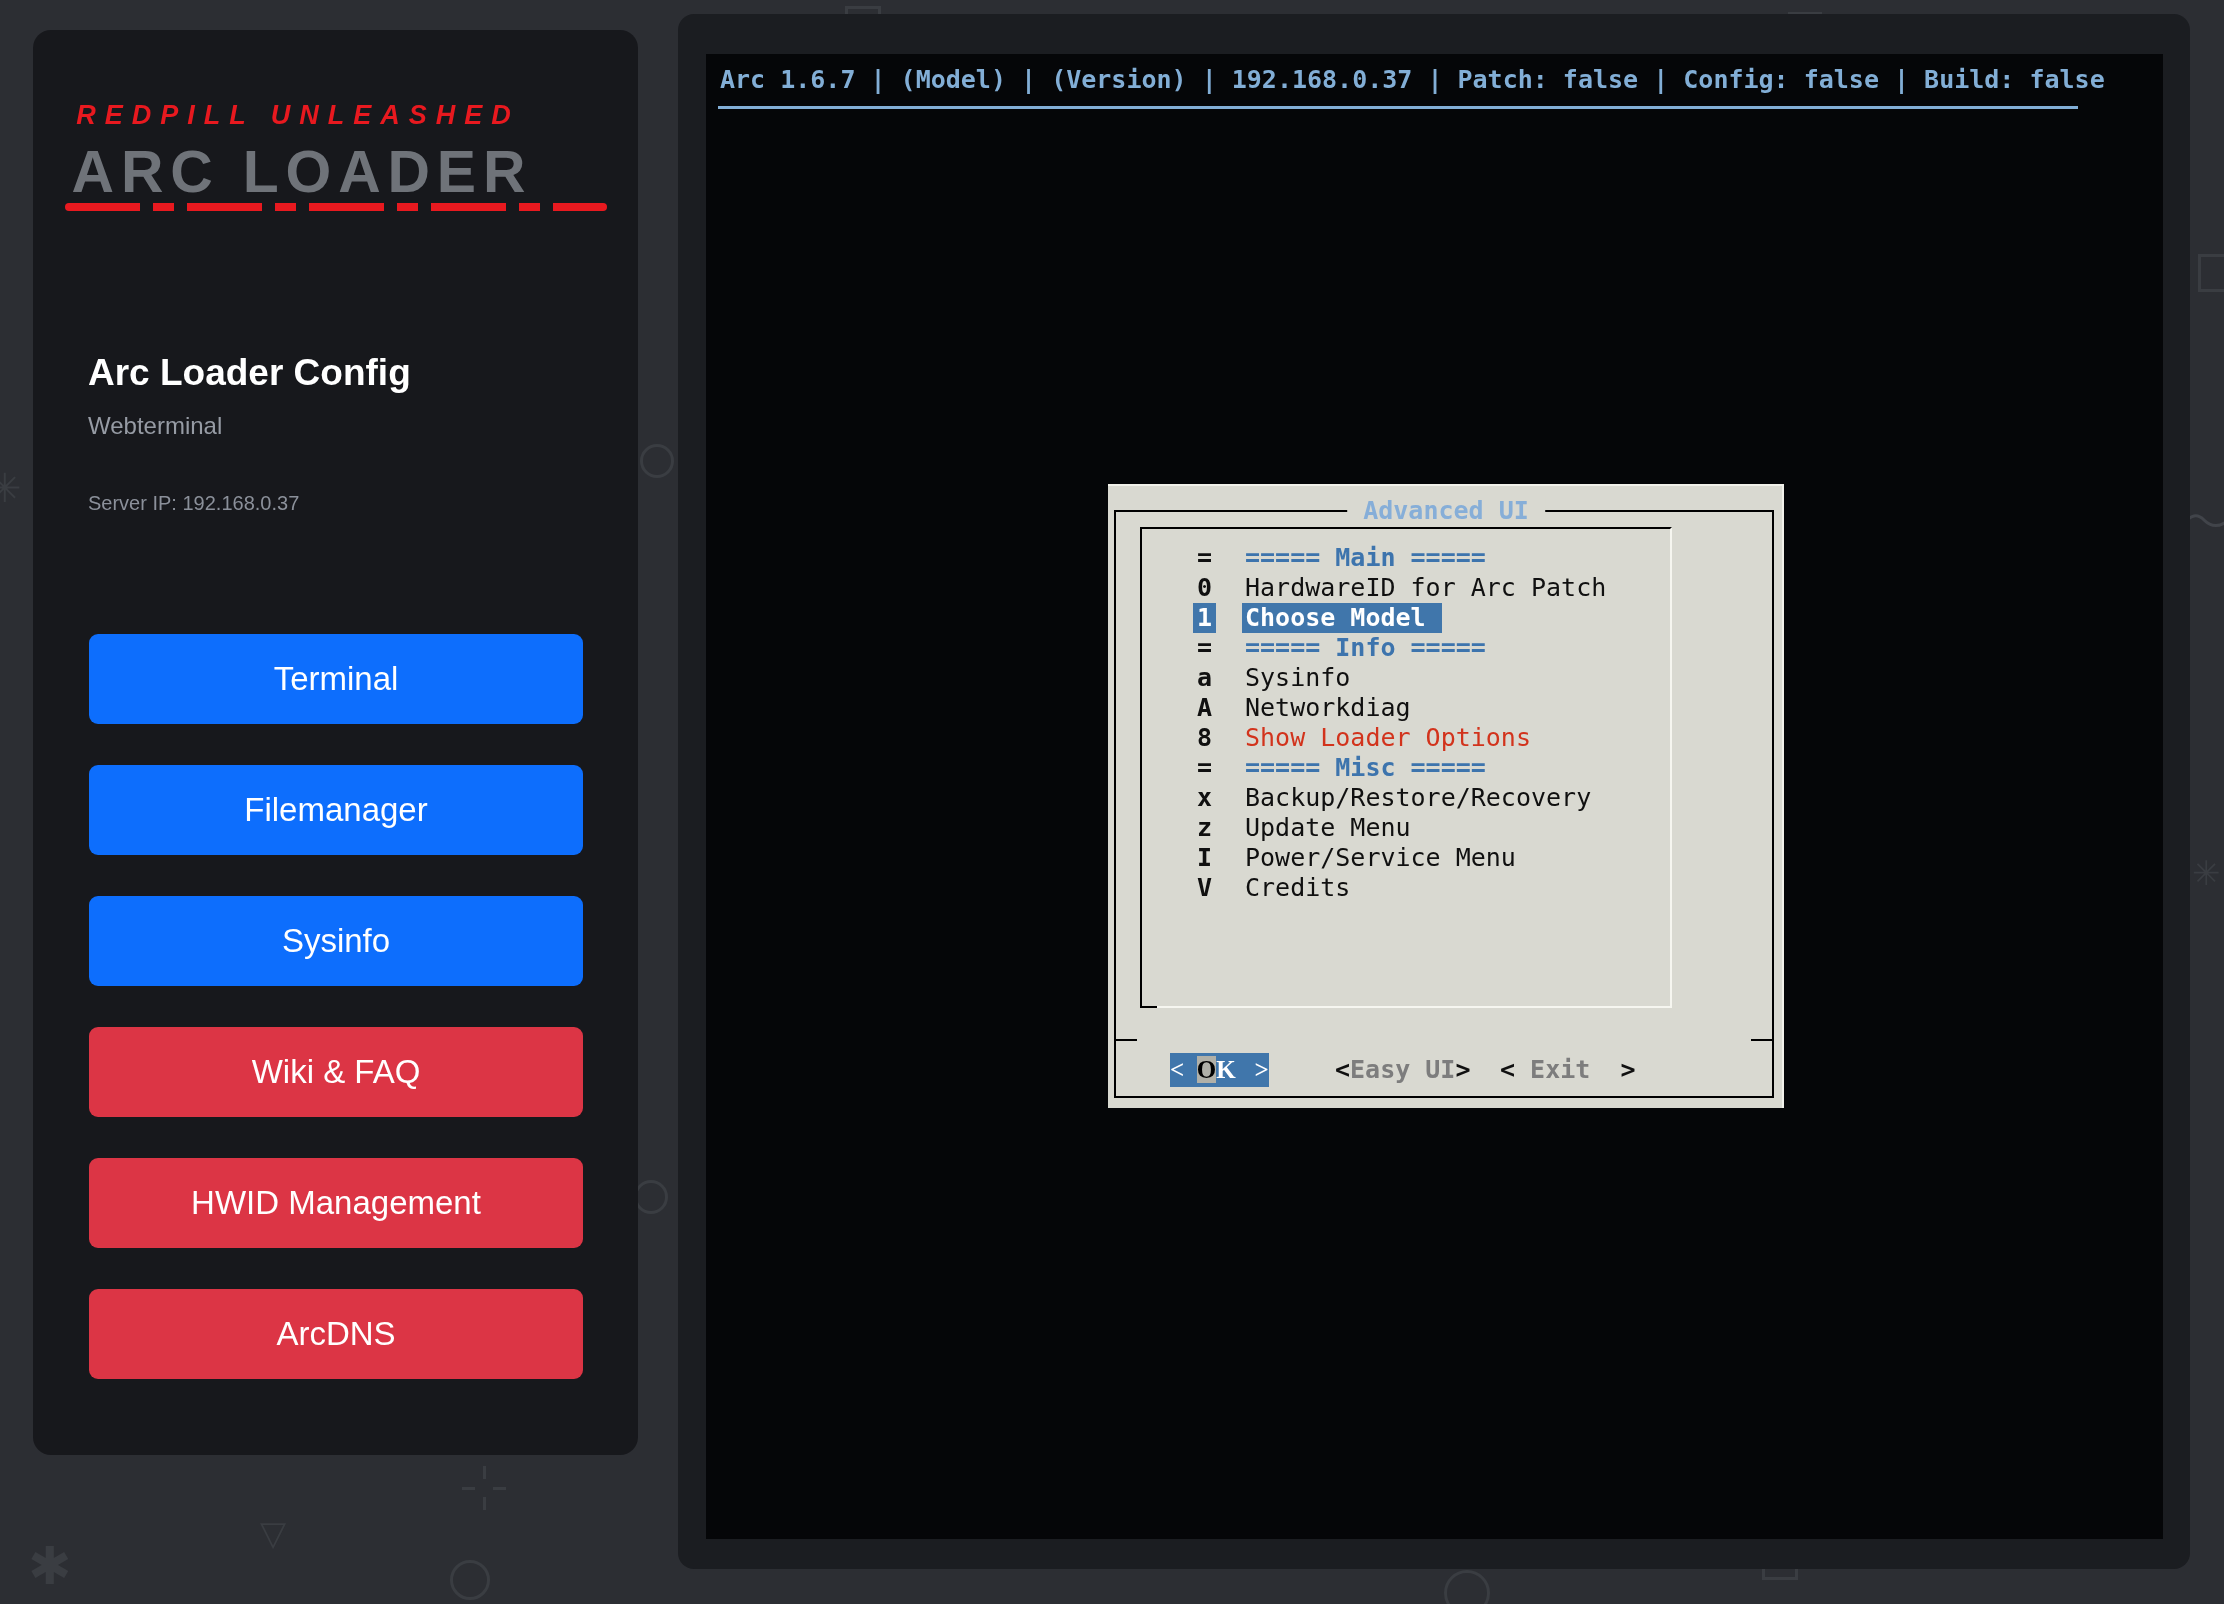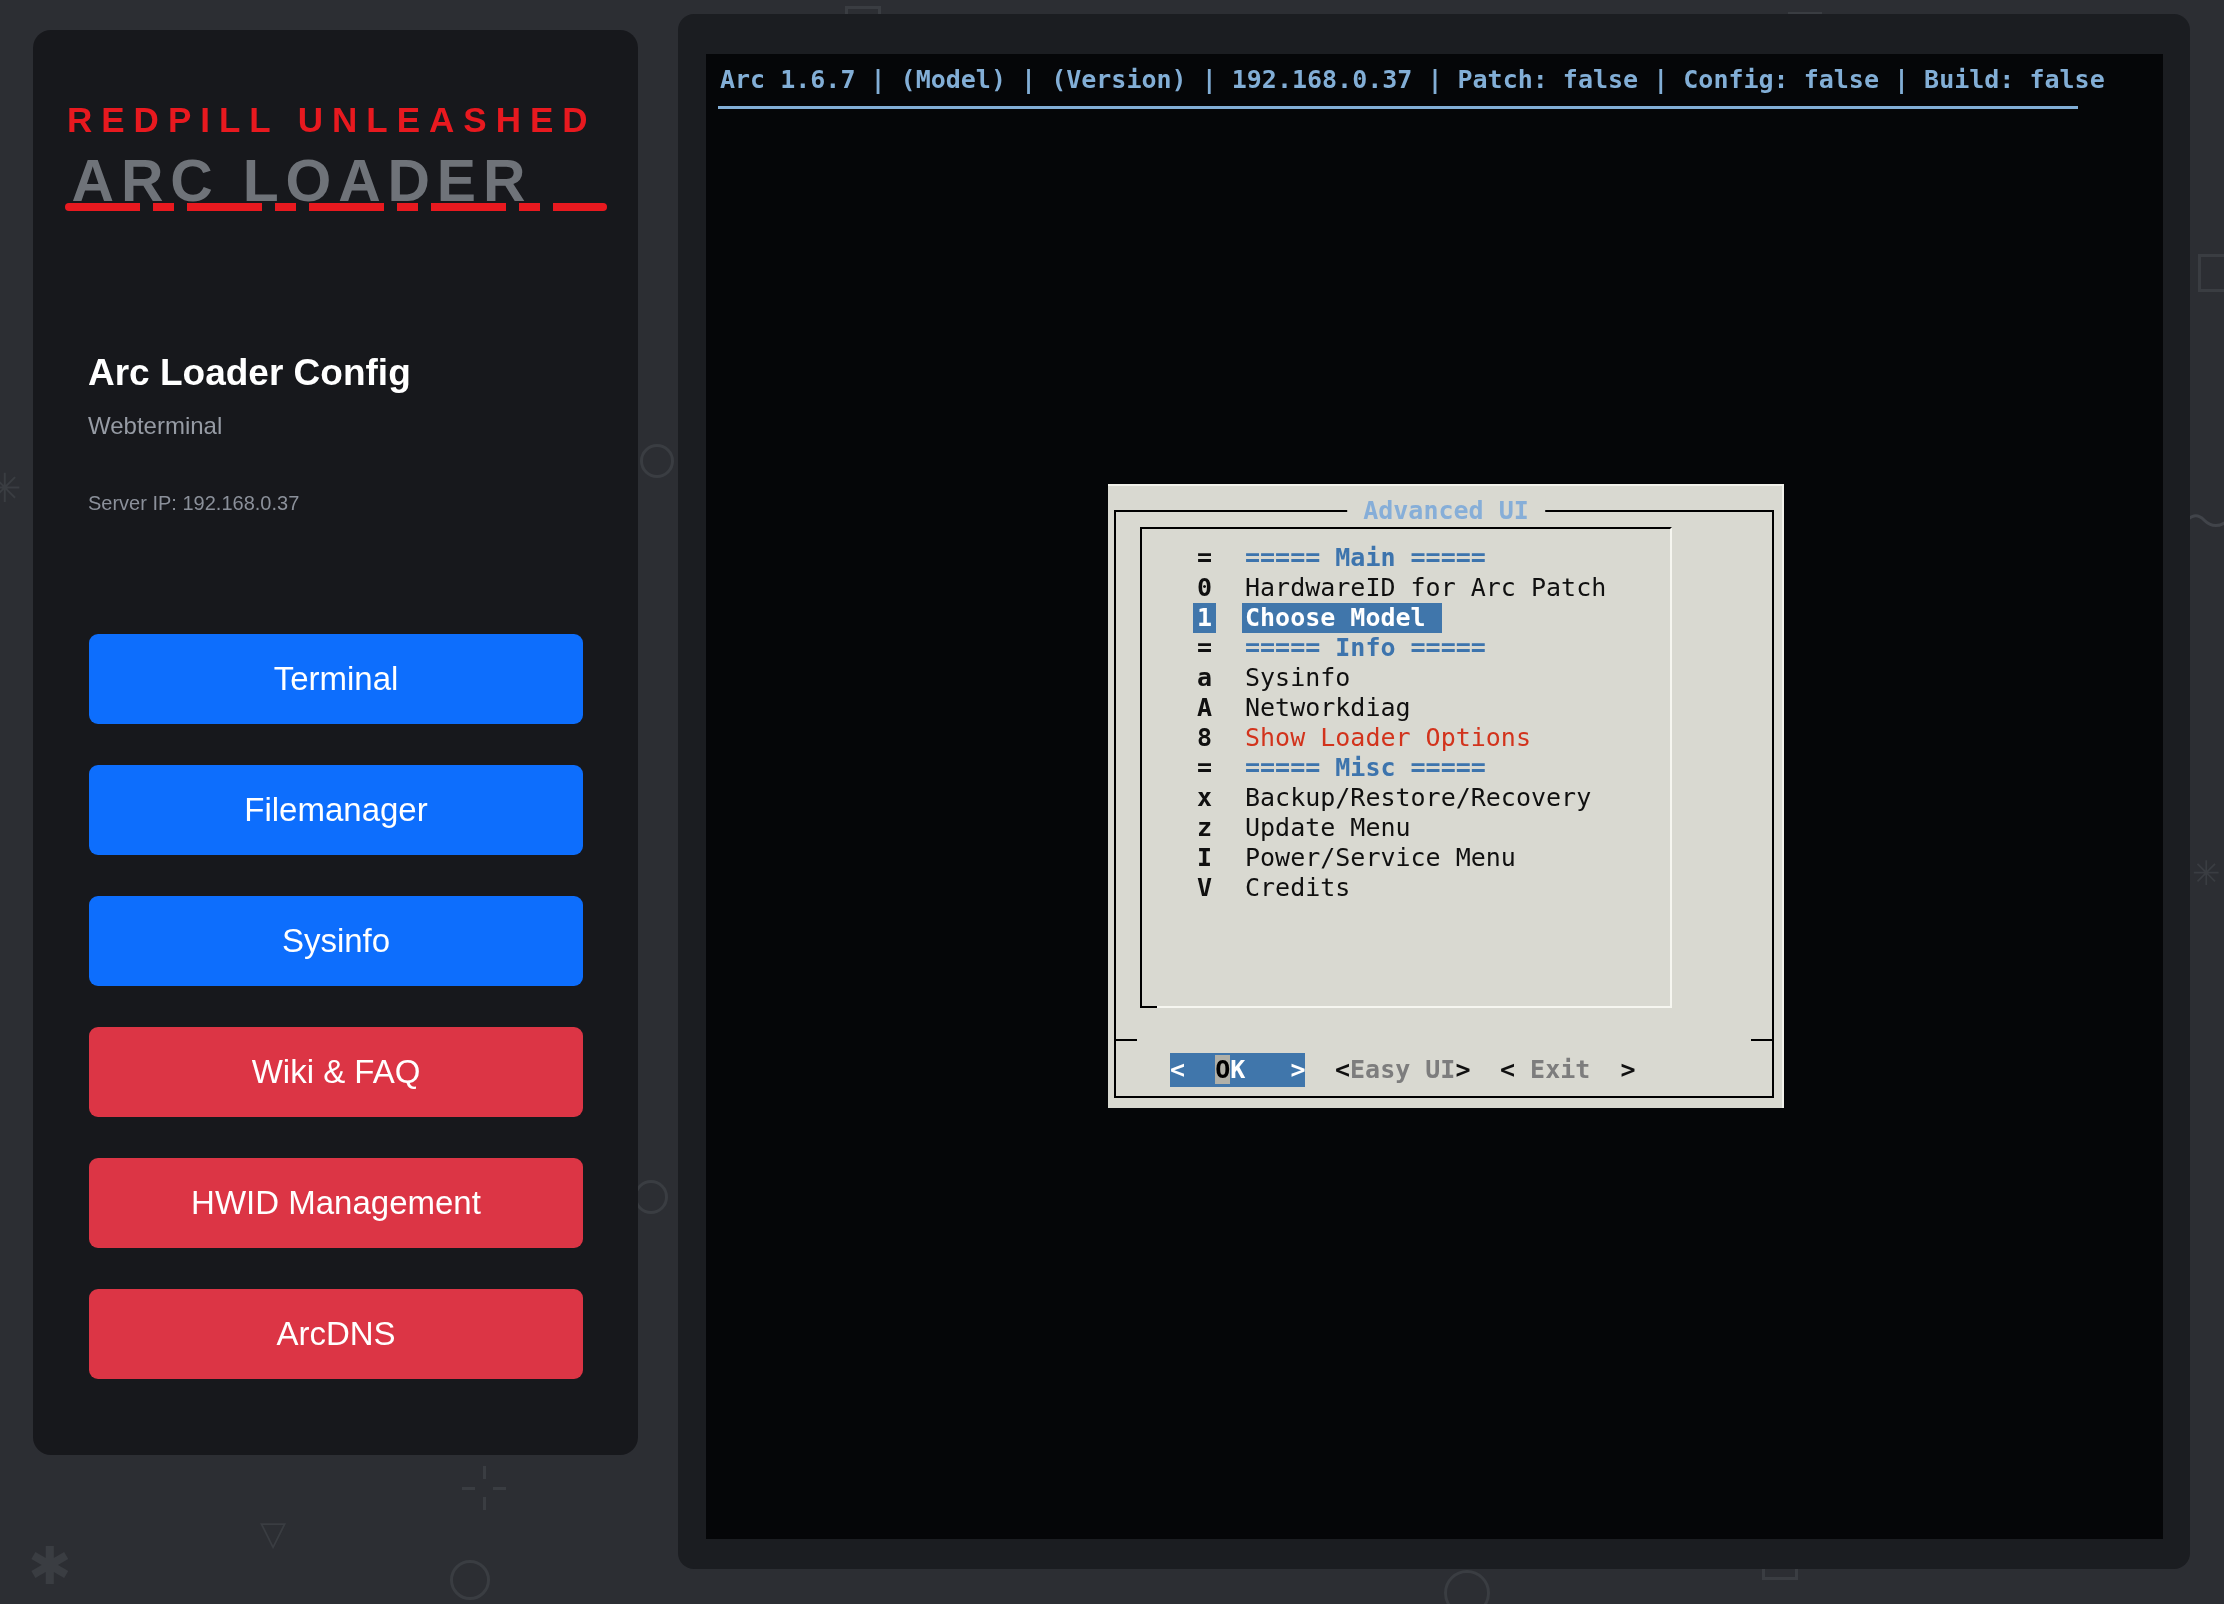--- a/index.html
+++ b/index.html
@@ -21,22 +21,23 @@
       linear-gradient(180deg,#3a3d42 0 13px,transparent 13px 31px,#3a3d42 31px 44px) center/3px 44px no-repeat;
   }
 
   
   .sidebar {
     position:absolute; left:33px; top:30px; width:605px; height:1425px;
     background:var(--sidebarBg); border-radius:18px;
   }
   .logo-block { position:absolute; left:34px; top:70px; width:462px; text-align:center; }
   .logo-sub {
-    font-size:35px; font-weight:bold; letter-spacing:9px; color:var(--logoRed);
+    font-size:27px; font-weight:bold; letter-spacing:9px; color:var(--logoRed);
     white-space:nowrap;
+    font-style:italic;
   }
   .logo-main {
     margin-top:6px; font-size:60px; font-weight:bold; letter-spacing:7px;
     color:#6f7379; white-space:nowrap; transform:scaleX(0.98); transform-origin:center;
   }
   .logo-dashes {
     position:absolute; left:32px; top:173px; width:542px; height:8px; border-radius:4px;
     background:repeating-linear-gradient(90deg,
       var(--logoRed) 0 75px, transparent 75px 88px,
       var(--logoRed) 88px 109px, transparent 109px 122px);
@@ -104,21 +105,21 @@
     background:var(--selectBg); color:#fff; padding:0 4px; margin-left:-4px; font-weight:bold;
   }
   .mrow.selected .mlabel {
     background:var(--selectBg); color:#fff; padding:0 16px 0 3px; margin-left:-3px; font-weight:bold;
   }
   .stub { position:absolute; top:555px; height:2px; background:#000; }
   .stub-l { left:6px;  width:23px; }
   .stub-r { right:10px; width:23px; }
   .dbtns { position:absolute; left:0; top:569px; width:100%; height:34px; line-height:34px; font-weight:bold; white-space:pre; }
   .dbtn { position:absolute; top:0; height:34px; cursor:pointer; }
-  .ok-btn { left:62px; background:var(--selectBg); color:#ffffff; }
+  .ok-btn { left:62px; background:var(--selectBg); color:#ffffff;font-family:Liberation Serif, serif; }
   .ok-btn .cursor { background:#b0b0a8; color:#000; }
   .easy-btn { left:227px; }
   .exit-btn { left:392px; }
   .bracket { color:#101010; }
   .dimtext { color:#7d7d7d; }
 </style>
 </head>
 <body>
 
 <div class="app">

